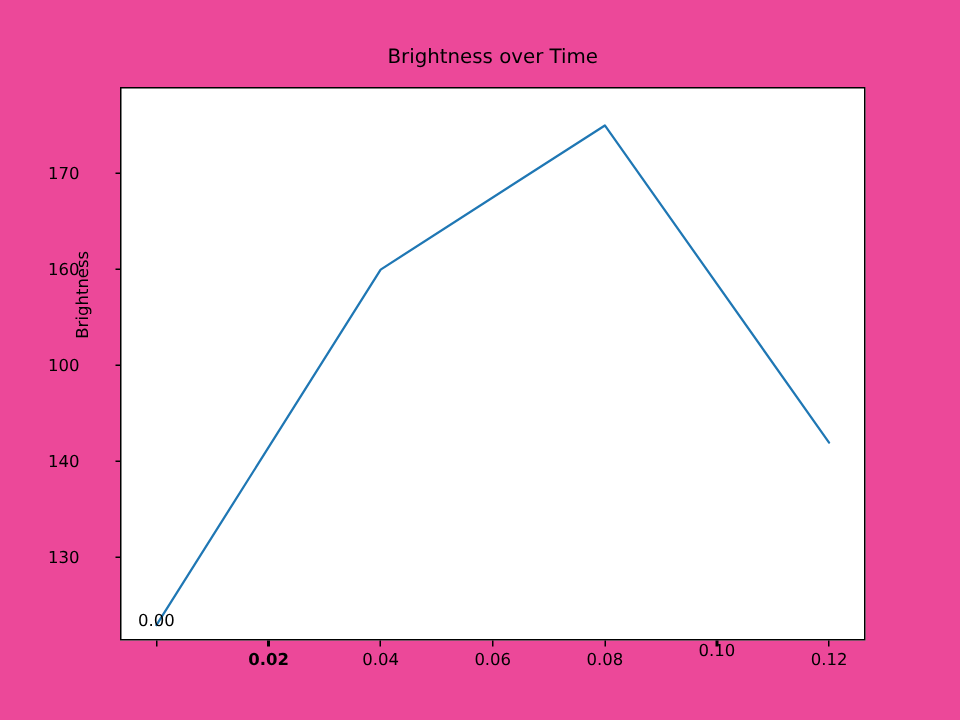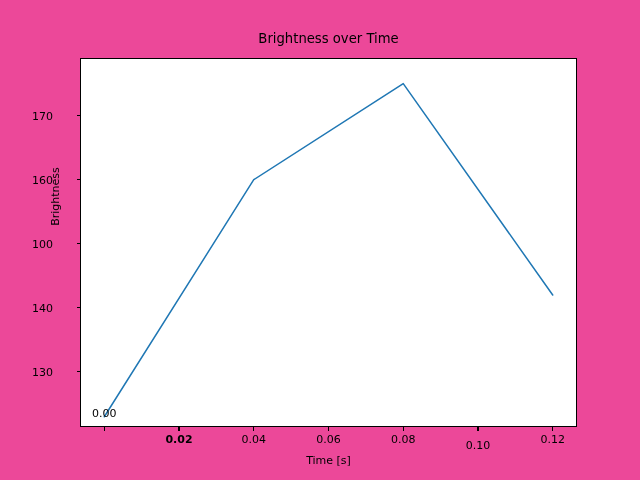--- a/index.html
+++ b/index.html
@@ -124,34 +124,33 @@
       <div class="xtick-label" style="left: 104.289px; top: 407px;">0.00</div>
       <div class="tick-mark xtick-mark" style="left: 178.476px; top: 427px;"></div>
       <div class="xtick-label" style="left: 179.026px; top: 433px; font-weight: bold;">0.02</div>
       <div class="tick-mark xtick-mark" style="left: 253.213px; top: 427px;"></div>
       <div class="xtick-label" style="left: 253.763px; top: 433px;">0.04</div>
       <div class="tick-mark xtick-mark" style="left: 327.95px; top: 427px;"></div>
       <div class="xtick-label" style="left: 328.5px; top: 433px;">0.06</div>
       <div class="tick-mark xtick-mark" style="left: 402.687px; top: 427px;"></div>
       <div class="xtick-label" style="left: 403.237px; top: 433px;">0.08</div>
       <div class="tick-mark xtick-mark" style="left: 477.424px; top: 427px;"></div>
-      <div class="xtick-label" style="left: 477.974px; top: 439px;">0.10</div>
+      <div class="xtick-label" style="left: 477.974px; top: 427px;">0.10</div>
       <div class="tick-mark xtick-mark" style="left: 552.161px; top: 427px;"></div>
       <div class="xtick-label" style="left: 552.711px; top: 433px;">0.12</div>
     </div>
   <div id="yticks-layer">
       <div class="tick-mark ytick-mark" style="left: 76.5px; top: 371.356px;"></div>
       <div class="ytick-label" style="left: 32px; width: 42px; top: 371.906px;">130</div>
       <div class="tick-mark ytick-mark" style="left: 76.5px; top: 307.294px;"></div>
       <div class="ytick-label" style="left: 32px; width: 42px; top: 307.844px;">140</div>
       <div class="tick-mark ytick-mark" style="left: 76.5px; top: 243.231px;"></div>
       <div class="ytick-label" style="left: 32px; width: 42px; top: 243.781px;">100</div>
       <div class="tick-mark ytick-mark" style="left: 76.5px; top: 179.169px;"></div>
       <div class="ytick-label" style="left: 32px; width: 42px; top: 179.719px;">160</div>
       <div class="tick-mark ytick-mark" style="left: 76.5px; top: 115.106px;"></div>
       <div class="ytick-label" style="left: 32px; width: 42px; top: 115.656px;">170</div>
     </div>
 
-  <div id="xlabel">Time [s]</div>
 
   <div id="ylabel">Brightness</div>
 
 </div>
 
 </body></html>

